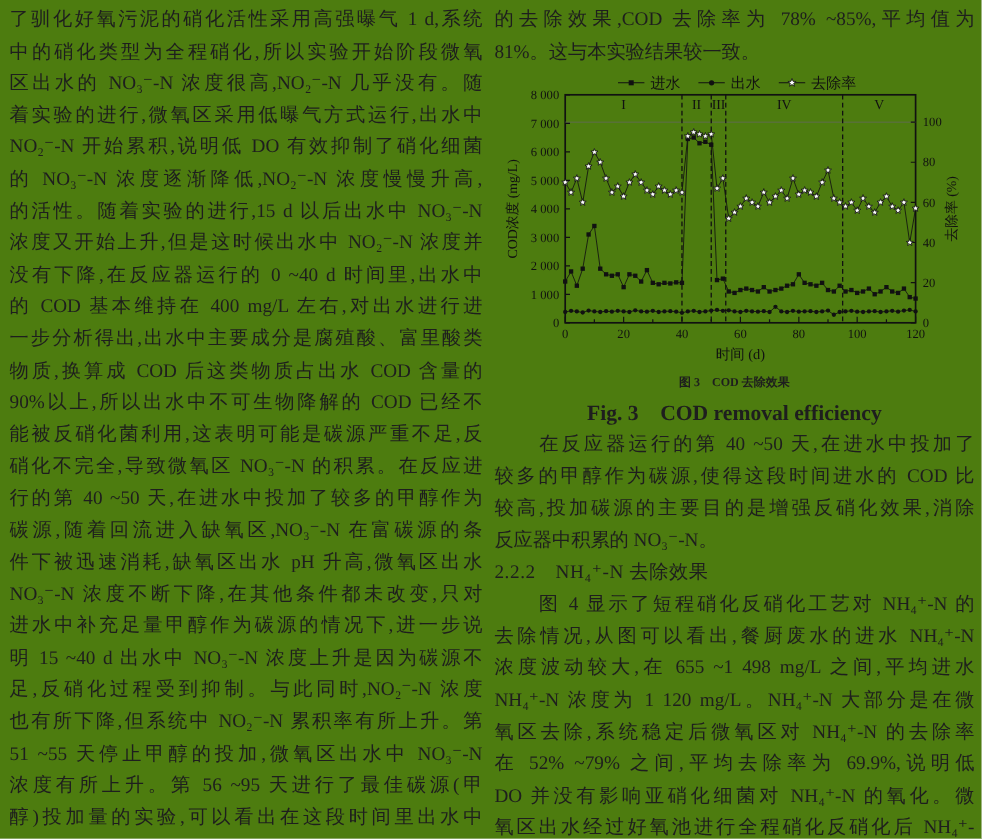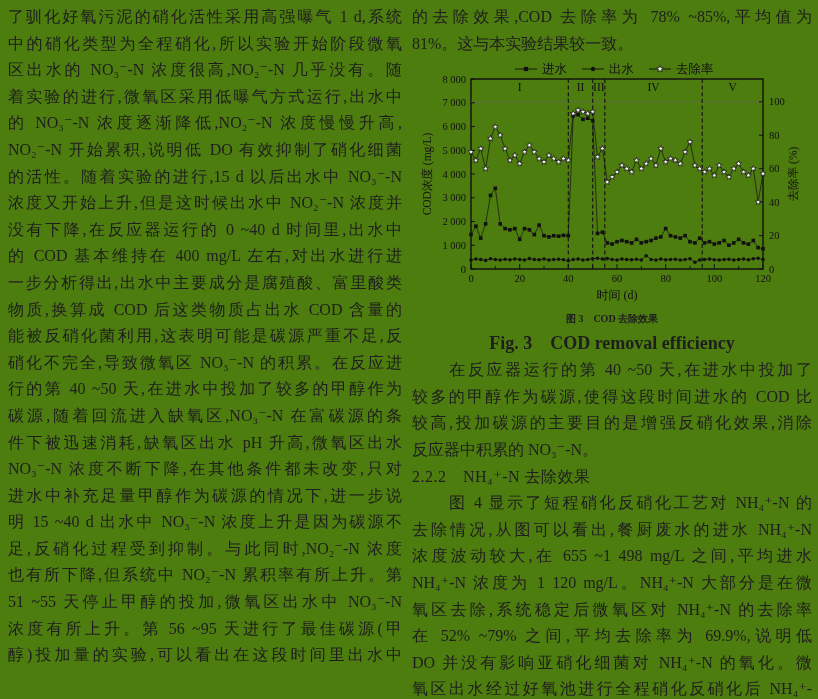--- a/index.html
+++ b/index.html
@@ -25,28 +25,29 @@
 </style>
 </head>
 <body>
 
 <div class="page">
   <div class="col col-left">
       <div class="tline">了驯化好氧污泥的硝化活性采用高强曝气 1 d,系统</div>
       <div class="tline">中的硝化类型为全程硝化,所以实验开始阶段微氧</div>
       <div class="tline">区出水的 NO₃⁻-N 浓度很高,NO₂⁻-N 几乎没有。随</div>
       <div class="tline">着实验的进行,微氧区采用低曝气方式运行,出水中</div>
+      <div class="tline">NO₂⁻-N 开始累积,说明低 DO 有效抑制了硝化细菌</div>
       <div class="tline">的 NO₃⁻-N 浓度逐渐降低,NO₂⁻-N 浓度慢慢升高,</div>
-      <div class="tline">NO₂⁻-N 开始累积,说明低 DO 有效抑制了硝化细菌</div>
       <div class="tline">的活性。随着实验的进行,15 d 以后出水中 NO₃⁻-N</div>
       <div class="tline">浓度又开始上升,但是这时候出水中 NO₂⁻-N 浓度并</div>
       <div class="tline">没有下降,在反应器运行的 0 ~40 d 时间里,出水中</div>
       <div class="tline">的 COD 基本维持在 400 mg/L 左右,对出水进行进</div>
       <div class="tline">一步分析得出,出水中主要成分是腐殖酸、富里酸类</div>
       <div class="tline">物质,换算成 COD 后这类物质占出水 COD 含量的</div>
+      <div class="tline">90%以上,所以出水中不可生物降解的 COD 已经不</div>
       <div class="tline">能被反硝化菌利用,这表明可能是碳源严重不足,反</div>
       <div class="tline">硝化不完全,导致微氧区 NO₃⁻-N 的积累。在反应进</div>
       <div class="tline">行的第 40 ~50 天,在进水中投加了较多的甲醇作为</div>
       <div class="tline">碳源,随着回流进入缺氧区,NO₃⁻-N 在富碳源的条</div>
       <div class="tline">件下被迅速消耗,缺氧区出水 pH 升高,微氧区出水</div>
       <div class="tline">NO₃⁻-N 浓度不断下降,在其他条件都未改变,只对</div>
       <div class="tline">进水中补充足量甲醇作为碳源的情况下,进一步说</div>
       <div class="tline">明 15 ~40 d 出水中 NO₃⁻-N 浓度上升是因为碳源不</div>
       <div class="tline">足,反硝化过程受到抑制。与此同时,NO₂⁻-N 浓度</div>
       <div class="tline">也有所下降,但系统中 NO₂⁻-N 累积率有所上升。第</div>

